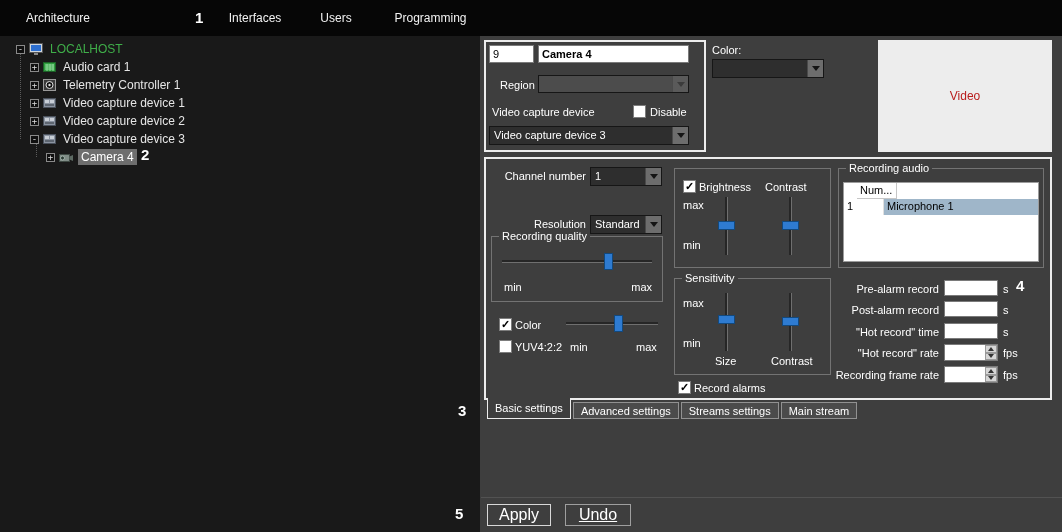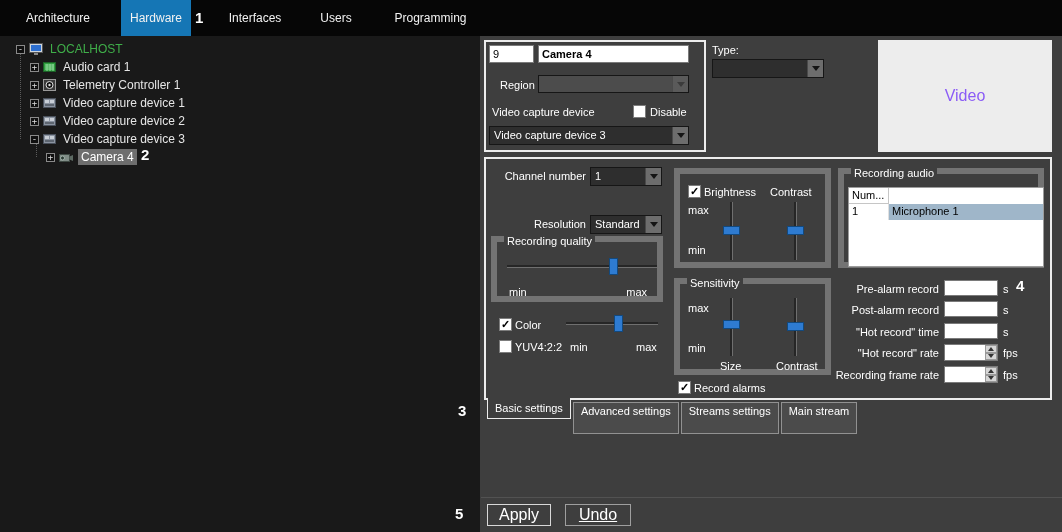--- a/index.html
+++ b/index.html
@@ -28,69 +28,68 @@
   .tin { position:absolute; background:#fff; border:1px solid #7a7a7a; font-size:11px; padding:0 3px; color:#000; font-family:"Liberation Sans", sans-serif; }
 
   .dd { position:absolute; background:#2e2e2e; border:1px solid #161616; }
   .dd .val { position:absolute; left:4px; top:0; bottom:0; right:17px; color:#fff; font-size:11px; line-height:17px; overflow:hidden; white-space:nowrap; }
   .dd .btn { position:absolute; right:0; top:0; bottom:0; width:16px; background:#6d6d6d; border-left:1px solid #4a4a4a; display:flex; align-items:center; justify-content:center; }
   .dd .arrow { width:0; height:0; border-left:4px solid transparent; border-right:4px solid transparent; border-top:5px solid #141414; }
   .dd.disabled { background:#4c4c4c; }
   .dd.disabled .btn { background:#5a5a5a; }
   .dd.disabled .arrow { border-top-color:#3b3b3b; }
 
-  .videobox { position:absolute; background:#ededed; color:#8b5cf6; font-size:16px; display:flex; align-items:center; justify-content:center; }
-
-  .group { position:absolute; border:6px solid #737373; }
+  .videobox { position:absolute; background:#ededed; color:#b91c1c; font-size:12px; display:flex; align-items:center; justify-content:center; }
+
+  .group { position:absolute; border:1px solid #737373; }
   .gtitle { position:absolute; top:-7px; left:7px; background:#3e3e3e; padding:0 3px; color:#fff; font-size:11px; line-height:13px; white-space:nowrap; }
 
   .cb { position:absolute; width:13px; height:13px; background:#fff; border:1px solid #7d7d7d; }
   .cb.checked::after { content:"\2713"; position:absolute; left:1px; top:-1px; font-size:11px; font-weight:bold; color:#000; }
 
   .hslider { position:absolute; }
   .hslider .track { position:absolute; left:0; right:0; top:7px; height:3px; background:#262626; border-bottom:1px solid #6f6f6f; }
   .hslider .thumb { position:absolute; top:0; width:9px; height:17px; background:#2e7bd1; border:1px solid #12497e; }
   .vslider { position:absolute; width:18px; }
   .vslider .track { position:absolute; top:0; bottom:0; left:8px; width:3px; background:#262626; border-right:1px solid #6f6f6f; }
   .vslider .thumb { position:absolute; left:1px; width:17px; height:9px; background:#2e7bd1; border:1px solid #12497e; }
 
   .grid { position:absolute; background:#fff; border:1px solid #9c9c9c; font-size:11px; color:#000; }
-  .grid .hdr { display:flex; }
+  .grid .hdr { display:flex;padding-left:13px; }
   .grid .hdr > div { padding:1px 3px; border-right:1px solid #c6c6c6; border-bottom:1px solid #c6c6c6; height:16px; overflow:hidden; }
   .grid .row { display:flex; }
   .grid .row > div { padding:1px 3px; border-right:1px solid #e0e0e0; height:16px; overflow:hidden; }
   .cell-sel { background:#9fb6c9; }
 
   .spinwrap { position:absolute; background:#fff; border:1px solid #7a7a7a; }
   .spinwrap input { position:absolute; left:0; top:0; width:100%; height:100%; border:none; font-size:11px; padding:0 14px 0 3px; font-family:"Liberation Sans", sans-serif; }
   .spin { position:absolute; right:0; top:0; bottom:0; width:12px; display:flex; flex-direction:column; }
   .spin > div { flex:1; background:#d6d6d6; border:1px solid #9a9a9a; display:flex; align-items:center; justify-content:center; }
   .spin .up::after { content:""; border-left:3px solid transparent; border-right:3px solid transparent; border-bottom:4px solid #333; }
   .spin .dn::after { content:""; border-left:3px solid transparent; border-right:3px solid transparent; border-top:4px solid #333; }
 
   .btabs { position:absolute; left:487px; top:398px; display:flex; align-items:flex-start; z-index:3; }
   .btab { font-size:11px; color:#fff; padding:0 7px; margin-right:2px; cursor:default; }
   .btab.active { height:21px; line-height:20px; background:#3e3e3e; border:1px solid #ececec; border-top:none; }
-  .btab.inactive { margin-top:4px; height:32px; line-height:16px; background:#4b4b4b; border:1px solid #919191; }
+  .btab.inactive { margin-top:4px; height:17px; line-height:16px; background:#4b4b4b; border:1px solid #919191; }
 
   .pushbtn { position:absolute; background:#3e3e3e; color:#fff; font-size:16px; text-align:center; border:1px solid #9f9f9f; line-height:20px; cursor:default; }
   .pushbtn.primary { border-color:#d9d9d9; }
   .underline { text-decoration:underline; }
 
   .ann { position:absolute; color:#fff; font-weight:700; font-size:15px; z-index:5; }
   .sep { position:absolute; background:#525252; }
 </style>
 </head>
 <body>
 
 <div class="screen">
 
   <div class="topbar">
     <div class="tab" style="left:10px;width:96px">Architecture</div>
-    <div class="tab active" style="left:121px;width:70px">Hardware</div>
     <div class="tab" style="left:214px;width:82px">Interfaces</div>
     <div class="tab" style="left:383px;width:95px">Programming</div>
     <div class="tab" style="left:301px;width:70px">Users</div>
   </div>
 
   <div class="tree">
     <div class="connector" style="left:20px;top:14px;height:89px"></div>
     <div class="connector" style="left:36px;top:104px;height:17px"></div>
 
     <div class="trow" style="top:4px;left:16px">
@@ -196,21 +195,21 @@
     <div class="cb" style="left:147px;top:63px"></div>
     <div class="lbl" style="left:164px;top:64px">Disable</div>
     <div class="dd" style="left:3px;top:84px;width:200px;height:19px">
       <span class="val">Video capture device 3</span>
       <span class="btn">
           <span class="arrow"></span>
         </span>
     </div>
   </div>
 
-  <div class="lbl" style="left:712px;top:44px">Type:</div>
+  <div class="lbl" style="left:712px;top:44px">Color:</div>
   <div class="dd" style="left:712px;top:59px;width:112px;height:19px">
     <span class="val"></span>
     <span class="btn">
         <span class="arrow"></span>
       </span>
   </div>
 
   <div class="videobox" style="left:878px;top:40px;width:174px;height:112px">
     <span>Video</span>
   </div>

